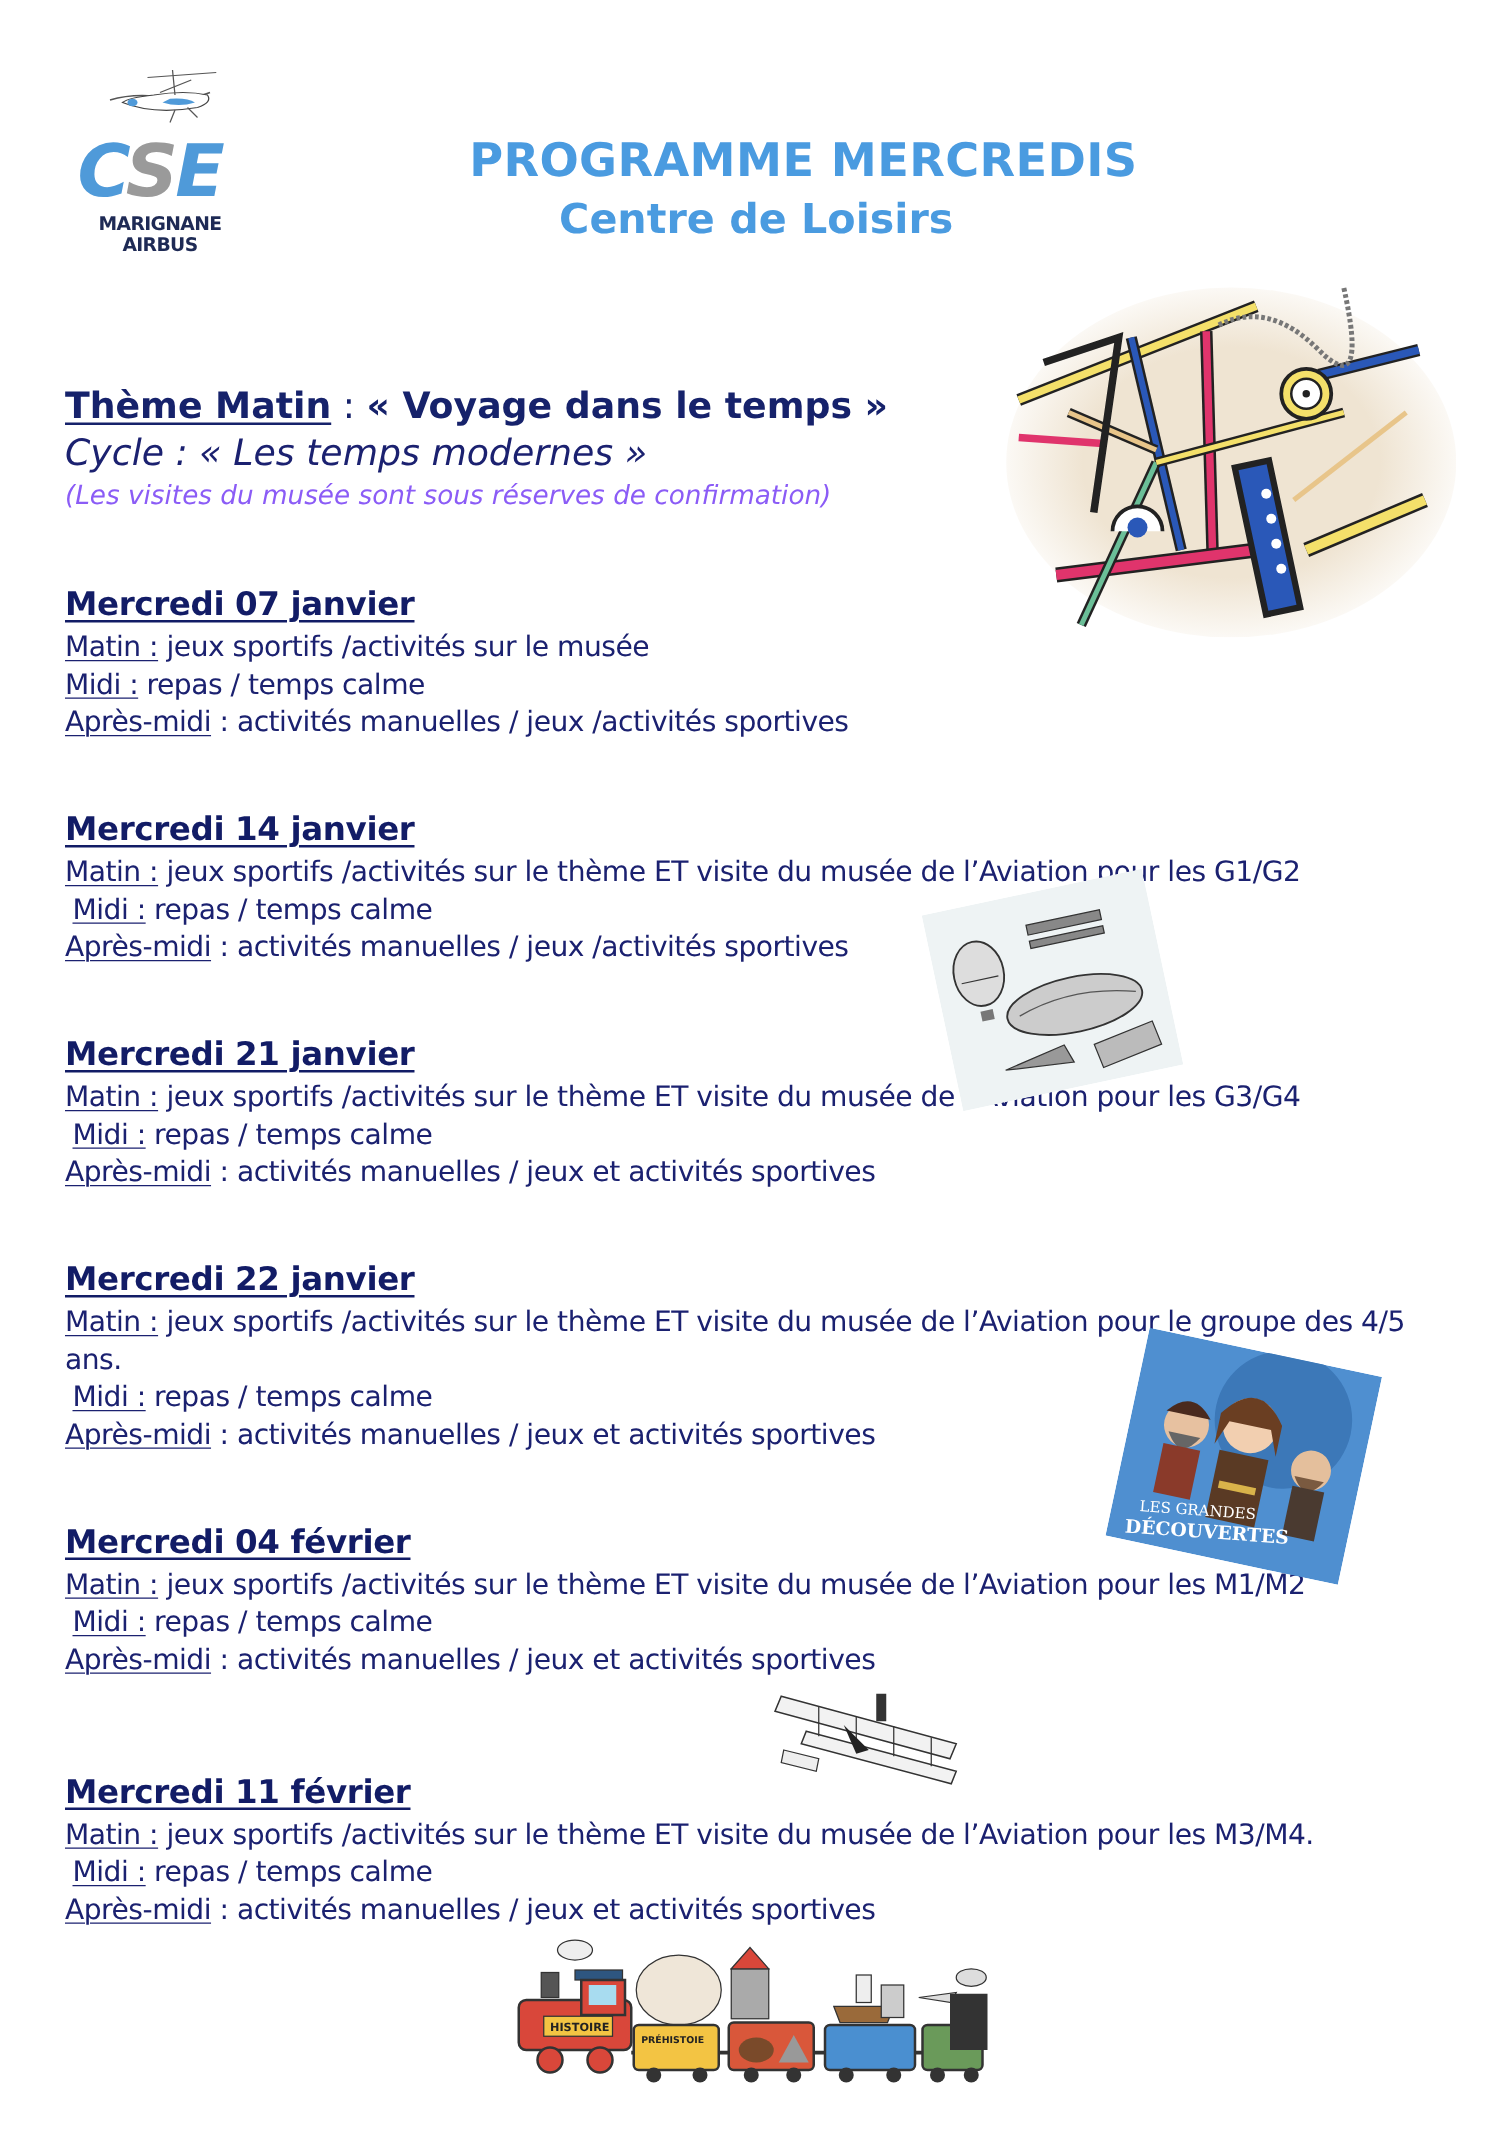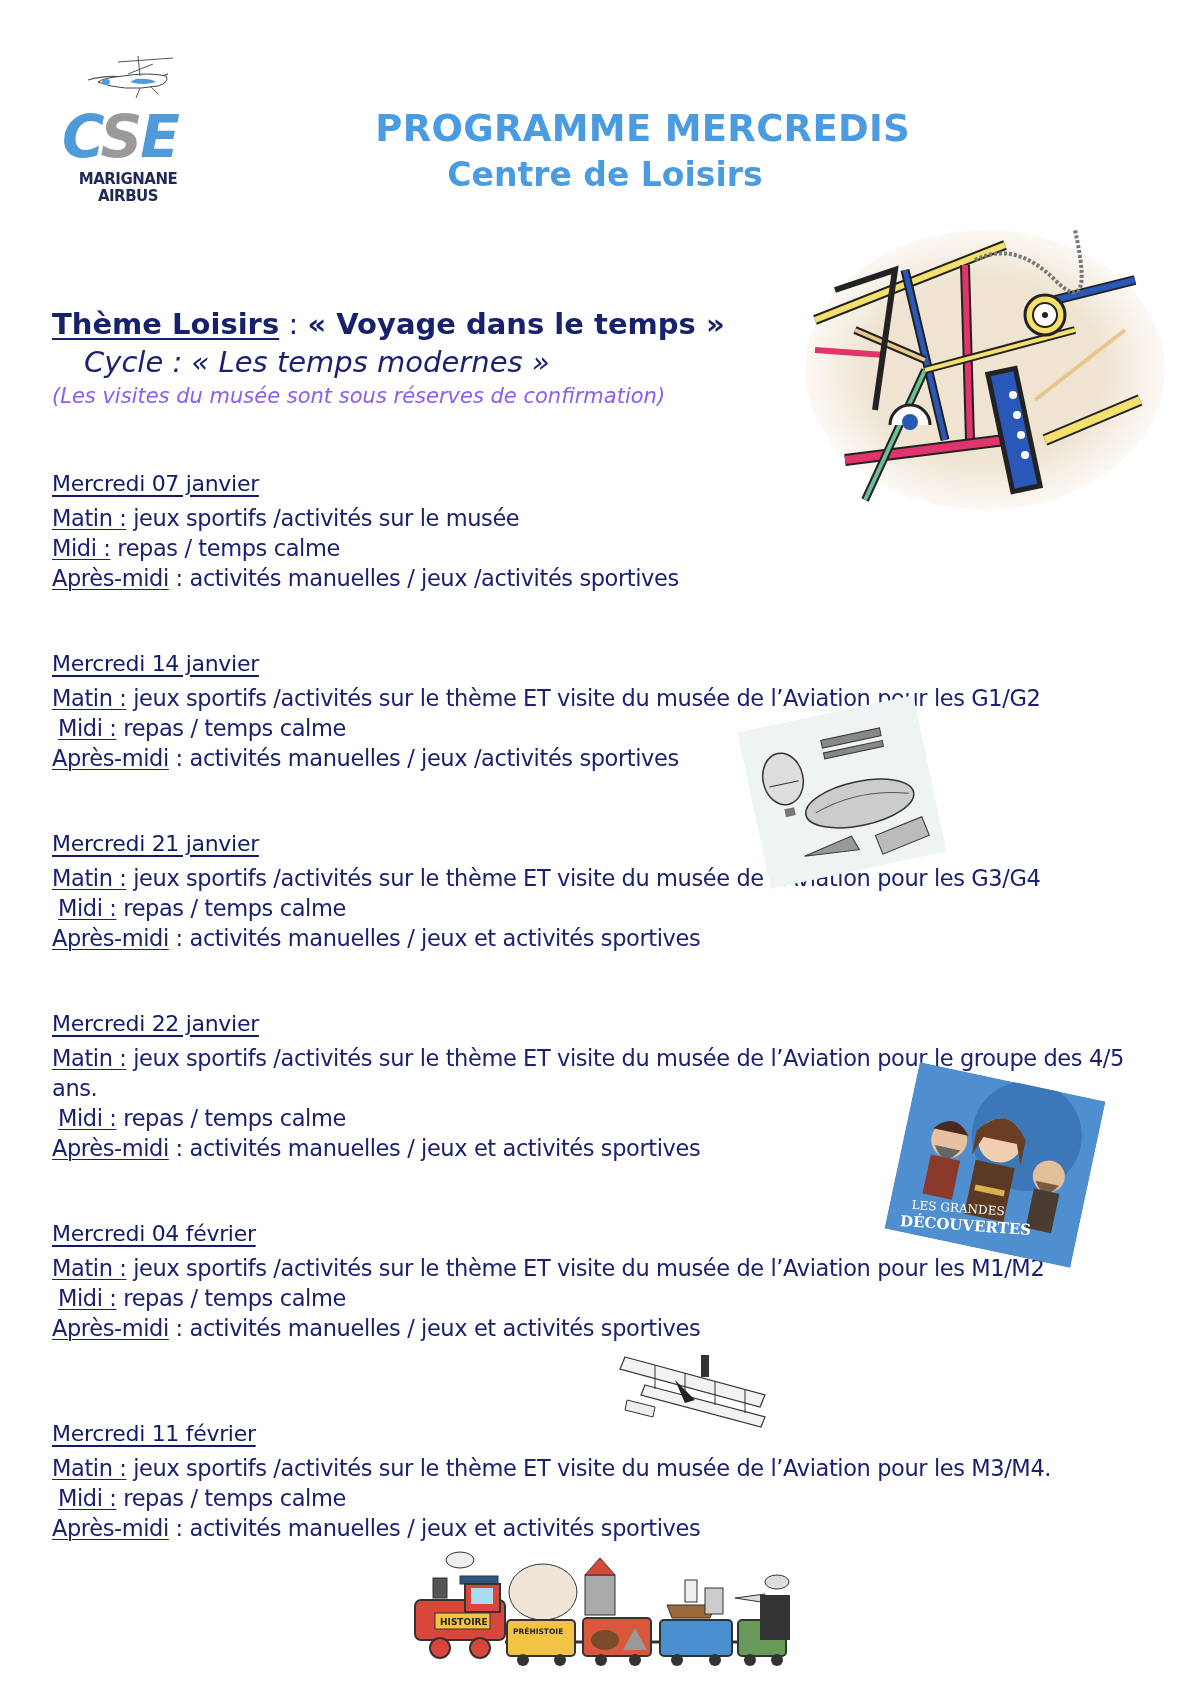--- a/index.html
+++ b/index.html
@@ -20,27 +20,27 @@
     .title-block { position: absolute; left: 300px; top: 106px; width: 610px; text-align: center; color: #4a9be0; font-weight: bold; }
     .title-block .t1 { font-size: 37px; line-height: 46px; letter-spacing: 0.3px; text-align: right; }
     .title-block .t2 { font-size: 33px; line-height: 46px; }
     .title-block .t3 { font-size: 42px; line-height: 54px; }
 
     
     .theme { position: absolute; left: 52px; top: 305px; width: 740px; }
     .theme .line1 { font-size: 29px; line-height: 38px; color: #16226b; }
     .theme .line1 .lbl { font-weight: bold; text-decoration: underline; text-decoration-thickness: 2px; text-underline-offset: 4px; }
     .theme .line1 .val { font-weight: bold; }
-    .theme .line2 { font-size: 29px; line-height: 38px; font-style: italic; color: #1b2170; margin-left: 32px; }
+    .theme .line2 { font-size: 29px; line-height: 38px; font-style: italic; color: #1b2170; }
     .theme .line3 { font-size: 21px; line-height: 30px; font-style: italic; color: #8b5cf6; }
 
     
     .days { position: absolute; left: 52px; top: 465px; width: 1110px; }
     .day { margin-bottom: 29px; }
-    .day-title { font-size: 22px; font-weight: normal; line-height: 38px; color: #121c66; text-decoration: underline; text-decoration-thickness: 2px; text-underline-offset: 4px; display: inline-block; letter-spacing: -0.3px; }
+    .day-title { font-size: 26px; font-weight: bold; line-height: 38px; color: #121c66; text-decoration: underline; text-decoration-thickness: 2px; text-underline-offset: 4px; display: inline-block; letter-spacing: -0.3px; }
     .row { font-size: 22.5px; line-height: 30px; color: #1b2170; letter-spacing: -0.4px; }
     .row .k { text-decoration: underline; text-decoration-thickness: 1px; text-underline-offset: 3px; }
     .row.indent { padding-left: 6px; }
 
     
     .illus { position: absolute; overflow: hidden; }
     .art { left: 795px; top: 210px; width: 370px; height: 300px; }
     .sketch { left: 752px; top: 712px; width: 180px; height: 160px; transform: rotate(-12deg); }
     .discoveries { left: 900px; top: 1080px; width: 190px; height: 170px; transform: rotate(12deg); }
     .plane { left: 615px; top: 1345px; width: 160px; height: 90px; }
@@ -112,21 +112,21 @@
     <circle cx="250" cy="105" r="3" fill="#222"></circle>
     <path d="M95 215 a20 20 0 0 1 40 0" fill="#fff" stroke="#222" stroke-width="3"></path>
     <circle cx="115" cy="212" r="8" fill="#2a58b8"></circle>
     <path d="M180 50 Q220 30 260 70 Q300 110 280 20" stroke="#777" stroke-width="4" stroke-dasharray="3 2" fill="none"></path>
     <path d="M40 80 L100 60 L80 200" stroke="#222" stroke-width="6" fill="none"></path>
   </svg>
 </div>
 
 <div class="theme">
   <div class="line1">
-    <span class="lbl">Thème Loisirs</span><span> : </span><span class="val">« Voyage dans le temps »</span>
+    <span class="lbl">Thème Matin</span><span> : </span><span class="val">« Voyage dans le temps »</span>
   </div>
   <div class="line2">Cycle : « Les temps modernes »</div>
   <div class="line3">(Les visites du musée sont sous réserves de confirmation)</div>
 </div>
 
 <div class="days">
 
   <div class="day" style="margin-bottom:52px;">
     <div class="day-title">Mercredi 07 janvier</div>
     <div class="row"><span class="k">Matin :</span><span> jeux sportifs /activités sur le musée</span></div>

